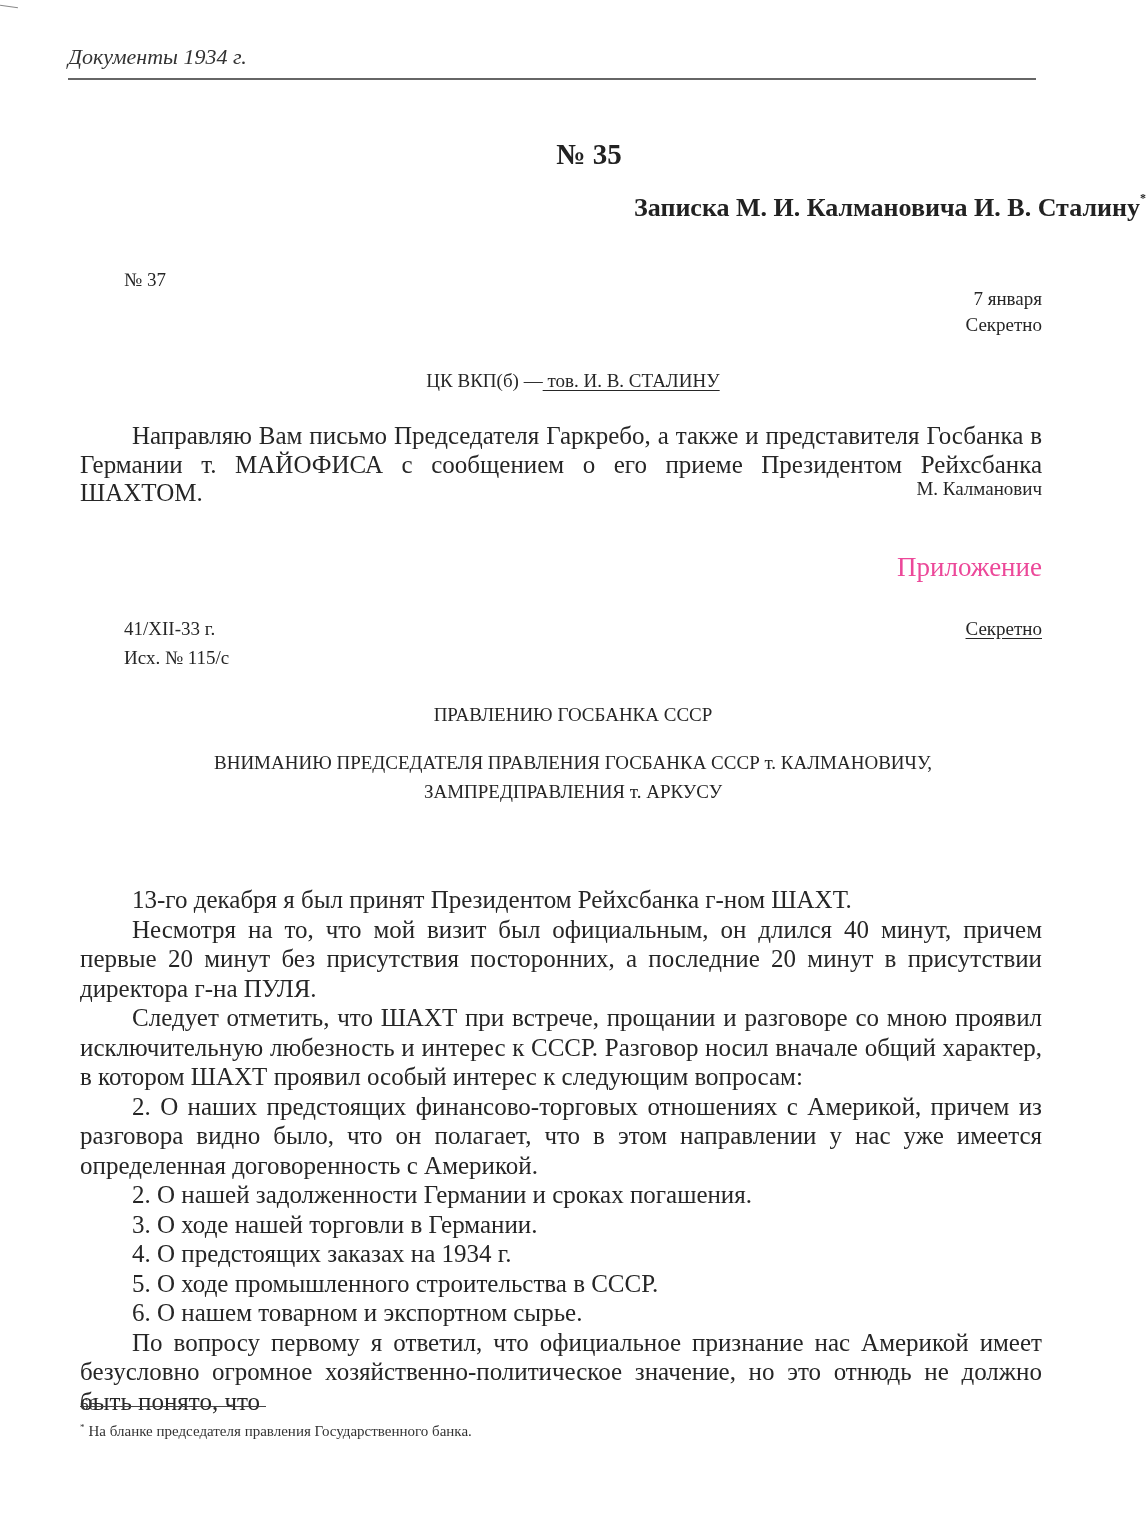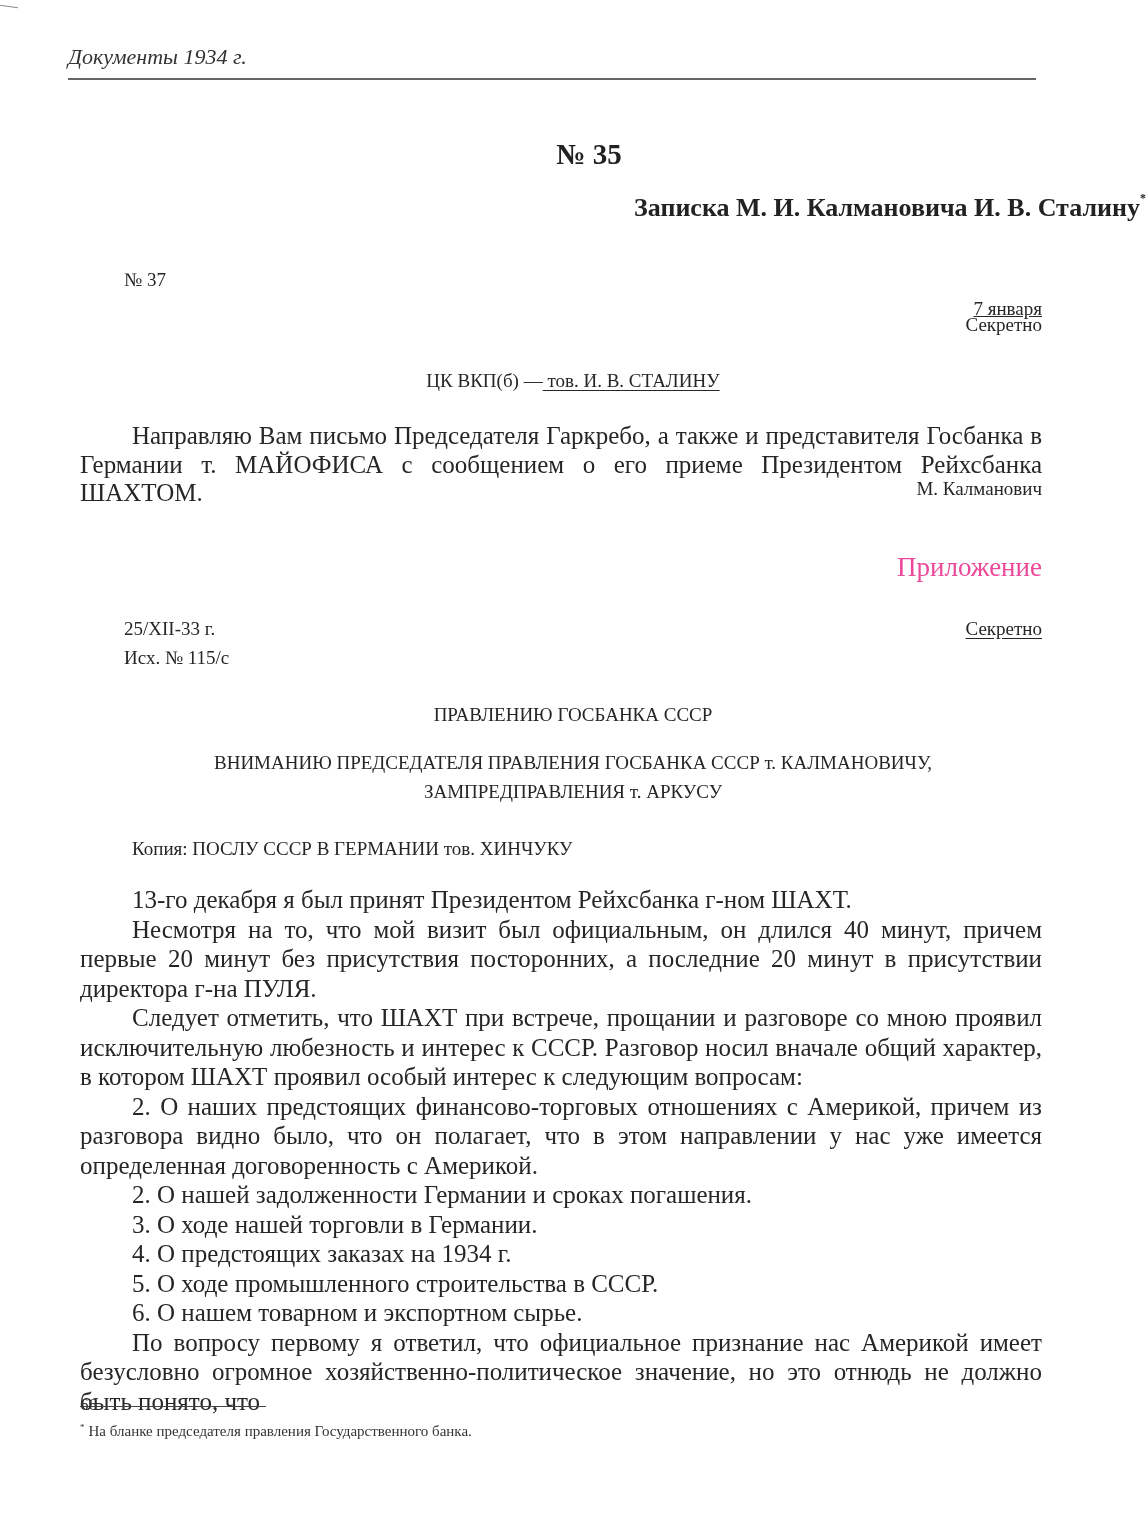--- a/index.html
+++ b/index.html
@@ -34,43 +34,42 @@
 
   <div class="running-head">Документы 1934 г.</div>
   <div class="head-rule"></div>
 
   <div class="doc-number">№ 35</div>
   <div class="doc-title">
     <span>Записка М. И. Калмановича И. В. Сталину</span><sup>*</sup>
   </div>
 
   <div class="abs" style="left:124px; top:267px;">№ 37</div>
-  <div class="abs right" style="top:296px;text-decoration:underline;">7 января</div>
+  <div class="abs right" style="top:286px;">7 января</div>
   <div class="abs right" style="top:312px;">Секретно</div>
 
   <div class="abs center" style="top:368px;">
     <span>ЦК ВКП(б) —</span><span class="u"> тов. И. В. СТАЛИНУ</span>
   </div>
 
   <div class="body-block" style="top:422px;">
     <p>Направляю Вам письмо Председателя Гаркребо, а также и представителя Госбанка в Германии т. МАЙОФИСА с сообщением о его приеме Президентом Рейхсбанка ШАХТОМ.</p>
   </div>
   <div class="abs right" style="top:476px;">М. Калманович</div>
 
   <div class="appendix">Приложение</div>
 
-  <div class="abs" style="left:124px; top:616px;">25/XII-33 г.</div>
+  <div class="abs" style="left:124px; top:616px;">41/XII-33 г.</div>
   <div class="abs right u" style="top:616px;">Секретно</div>
   <div class="abs" style="left:124px; top:645px;">Исх. № 115/с</div>
 
   <div class="abs center" style="top:702px;">ПРАВЛЕНИЮ ГОСБАНКА СССР</div>
   <div class="abs center" style="top:750px;">ВНИМАНИЮ ПРЕДСЕДАТЕЛЯ ПРАВЛЕНИЯ ГОСБАНКА СССР т. КАЛМАНОВИЧУ,</div>
   <div class="abs center" style="top:779px;">ЗАМПРЕДПРАВЛЕНИЯ т. АРКУСУ</div>
 
-  <div class="abs" style="left:132px; top:836px;">Копия: ПОСЛУ СССР В ГЕРМАНИИ тов. ХИНЧУКУ</div>
 
   <div class="body-block" style="top:885px; line-height:29.5px;">
     <p>13-го декабря я был принят Президентом Рейхсбанка г-ном ШАХТ.</p>
     <p>Несмотря на то, что мой визит был официальным, он длился 40 минут, причем первые 20 минут без присутствия посторонних, а последние 20 минут в присутствии директора г-на ПУЛЯ.</p>
     <p>Следует отметить, что ШАХТ при встрече, прощании и разговоре со мною проявил исключительную любезность и интерес к СССР. Разговор носил вначале общий характер, в котором ШАХТ проявил особый интерес к следующим вопросам:</p>
     <p>2. О наших предстоящих финансово-торговых отношениях с Америкой, причем из разговора видно было, что он полагает, что в этом направлении у нас уже имеется определенная договоренность с Америкой.</p>
     <p>2. О нашей задолженности Германии и сроках погашения.</p>
     <p>3. О ходе нашей торговли в Германии.</p>
     <p>4. О предстоящих заказах на 1934 г.</p>
     <p>5. О ходе промышленного строительства в СССР.</p>

